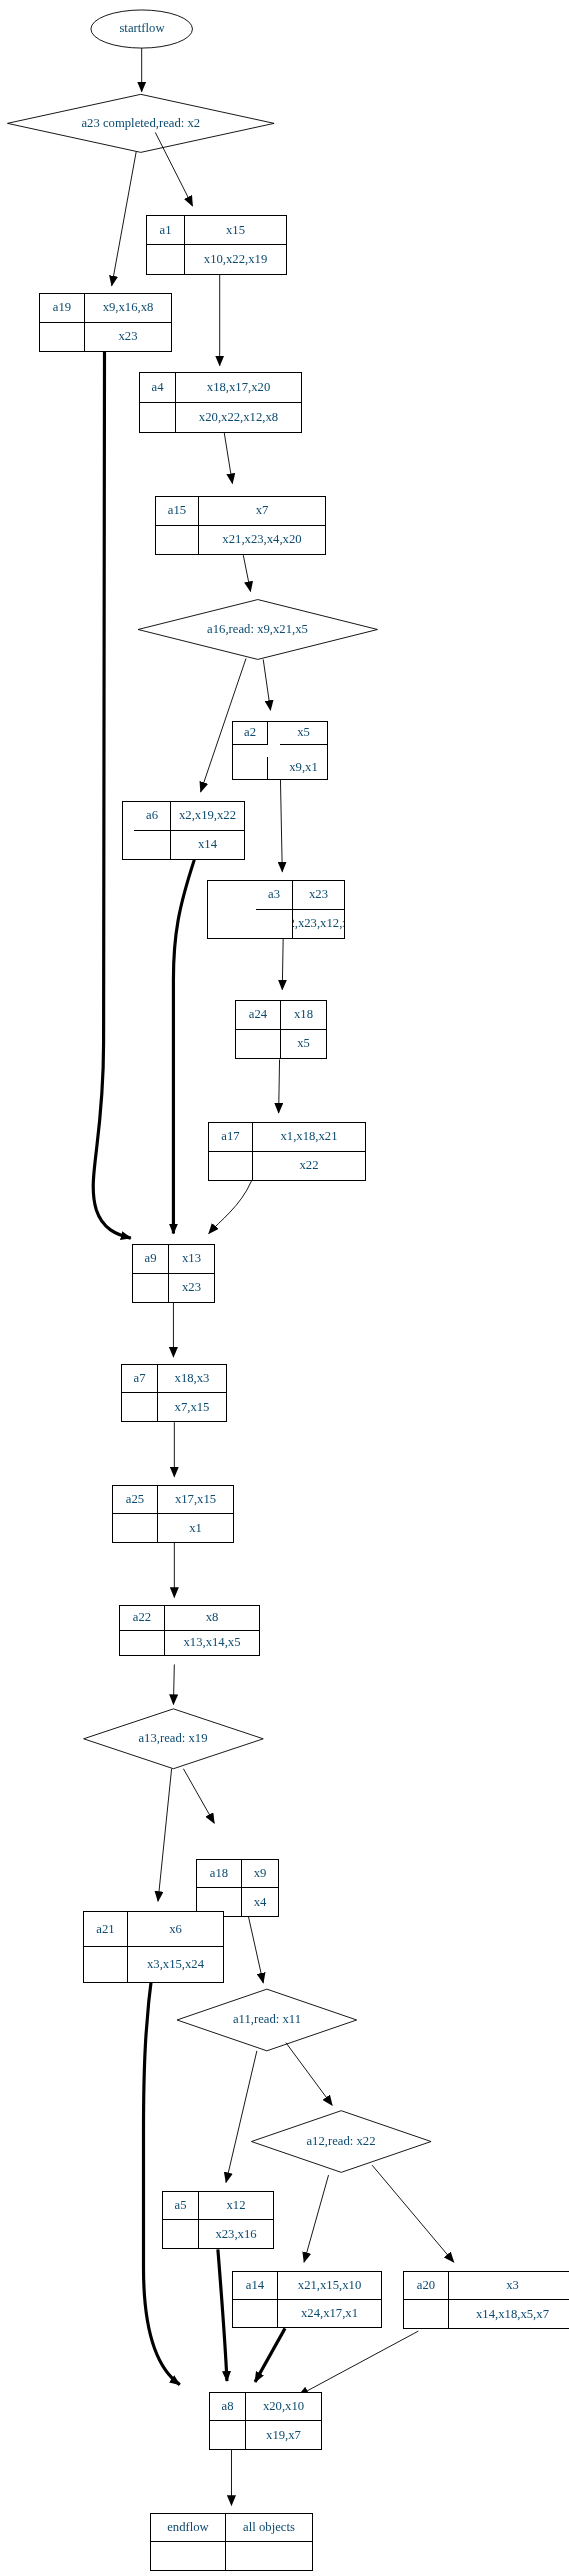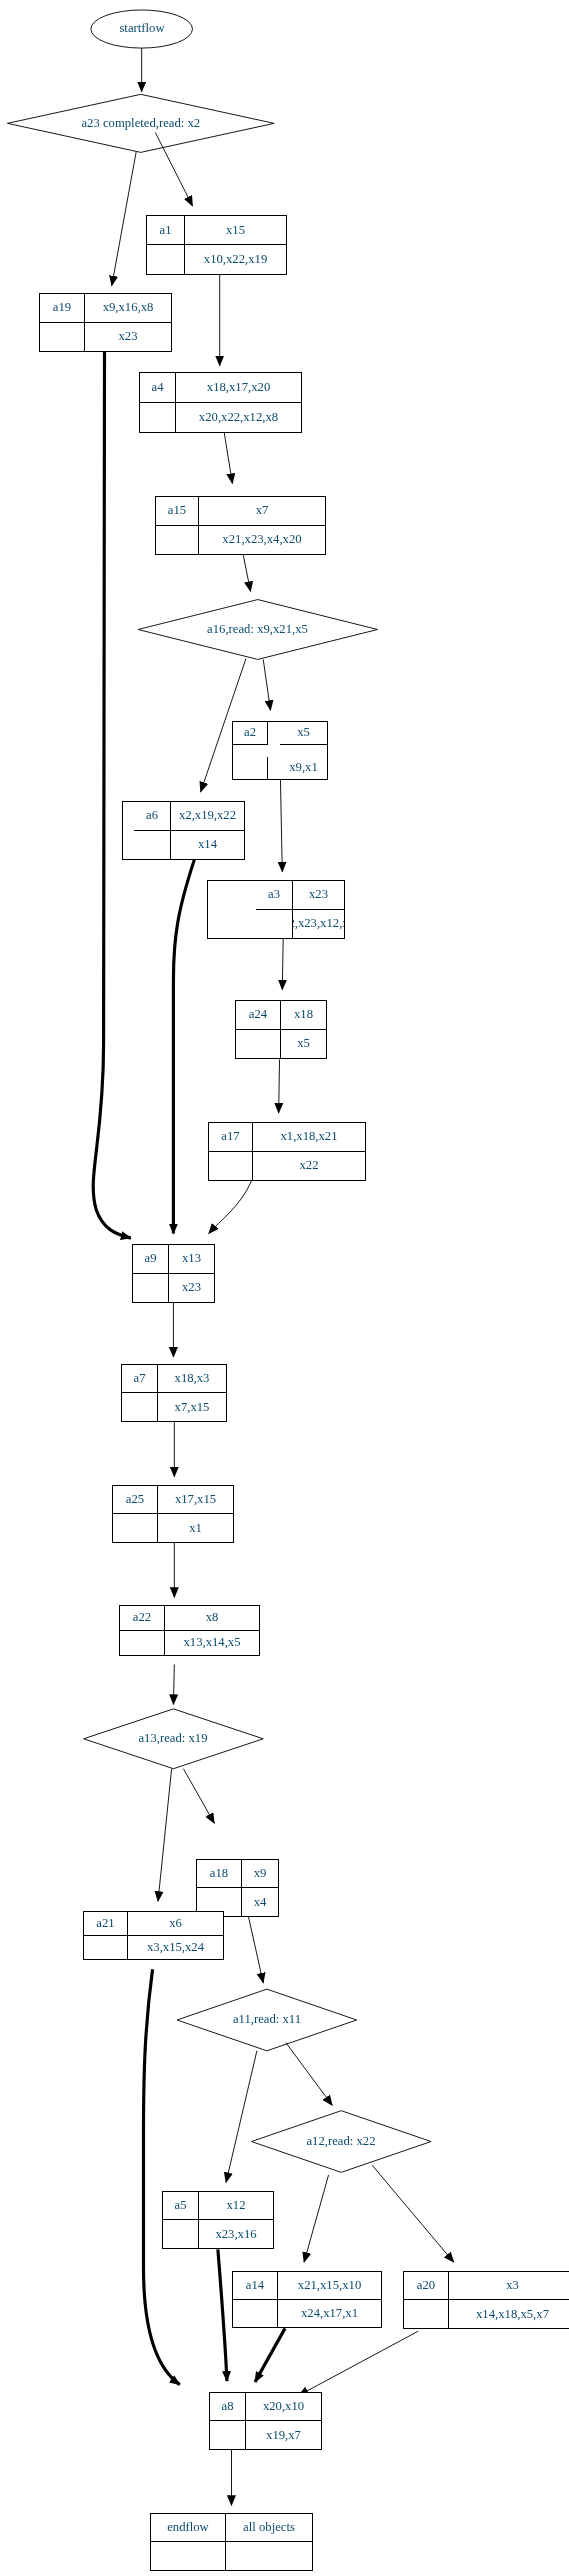--- a/index.html
+++ b/index.html
@@ -166,21 +166,21 @@
   <div class="c wr">x13,x14,x5</div>
 </div>
 
 <div class="node" style="left:196px;top:1831px;width:83px;height:58px;margin-top:28px;--lw:45px;">
   <div class="c id">a18</div>
   <div class="c rd">x9</div>
   <div class="c em"></div>
   <div class="c wr">x4</div>
 </div>
 
-<div class="node" style="left:83px;top:1911px;width:141px;height:49px;--lw:44px;">
+<div class="node" style="left:83px;top:1911px;width:141px;height:72px;--lw:44px;">
   <div class="c id">a21</div>
   <div class="c rd">x6</div>
   <div class="c em"></div>
   <div class="c wr">x3,x15,x24</div>
 </div>
 
 <div class="node" style="left:162px;top:2191px;width:112px;height:58px;--lw:36px;">
   <div class="c id">a5</div>
   <div class="c rd">x12</div>
   <div class="c em"></div>

